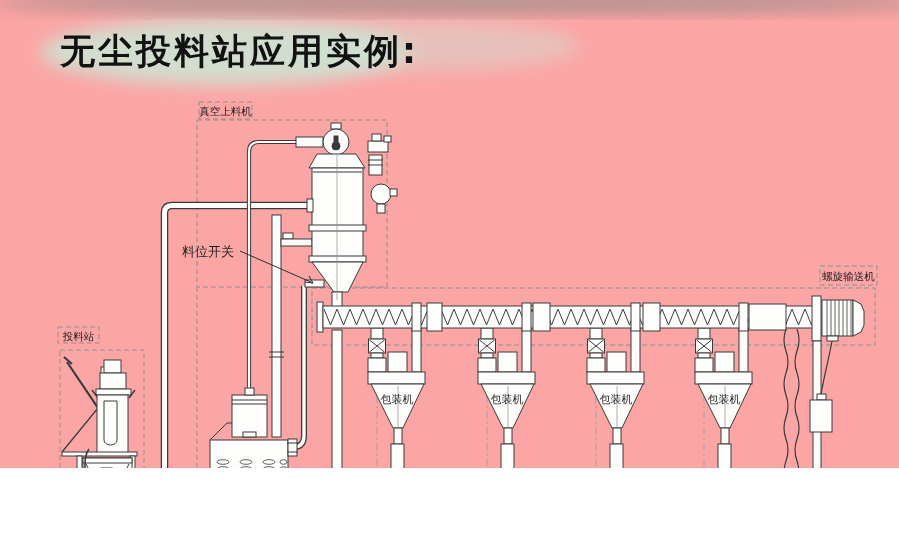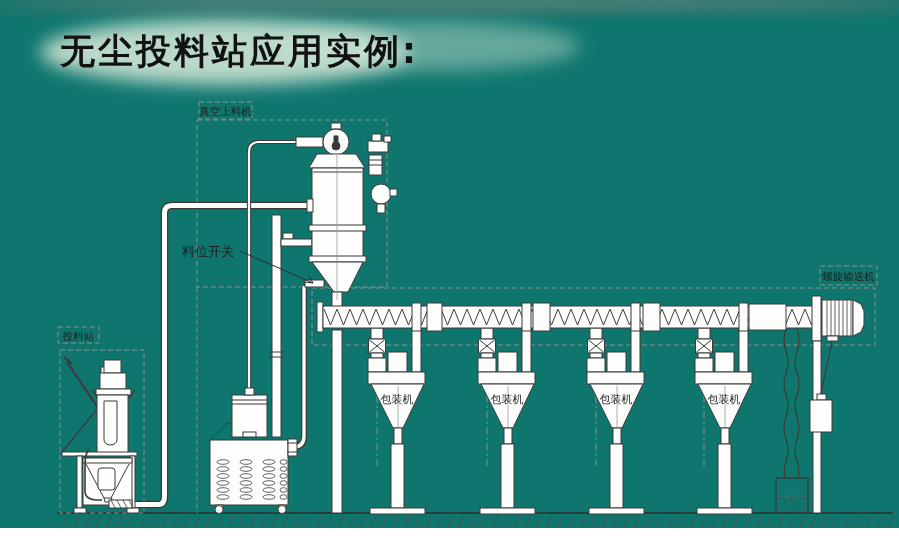--- a/index.html
+++ b/index.html
@@ -1,16 +1,16 @@
 <!DOCTYPE html>
 <html><head>
 <meta charset="utf-8">
 <style>
   html,body{margin:0;padding:0;background:#ffffff;}
-  #stage{position:relative;width:899px;height:528px;background:#0f766e;overflow:hidden;
+  #stage{position:relative;width:899px;height:468px;background:#fca5a5;overflow:hidden;
          font-family:"DejaVu Sans","Liberation Sans",sans-serif;}
   svg{display:block;}
   text{fill:#1e1e1e;}
   .boxlabel{font-size:10.5px;}
   .pkglabel{font-size:11px;}
   .lvlabel{font-size:13px;}
   .title{font-size:35px;font-weight:bold;letter-spacing:3px;fill:#121212;}
 </style>
 </head>
 <body>

